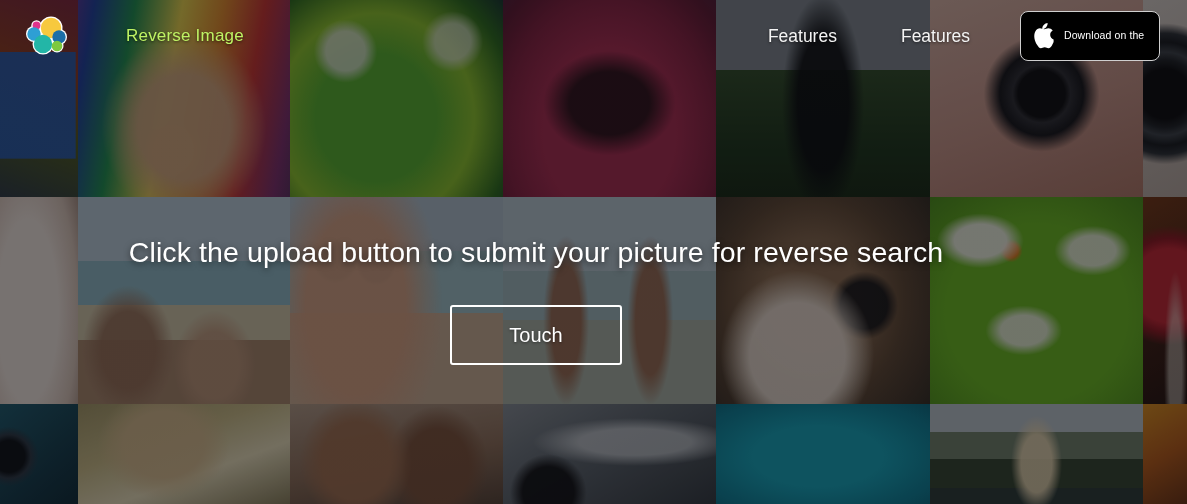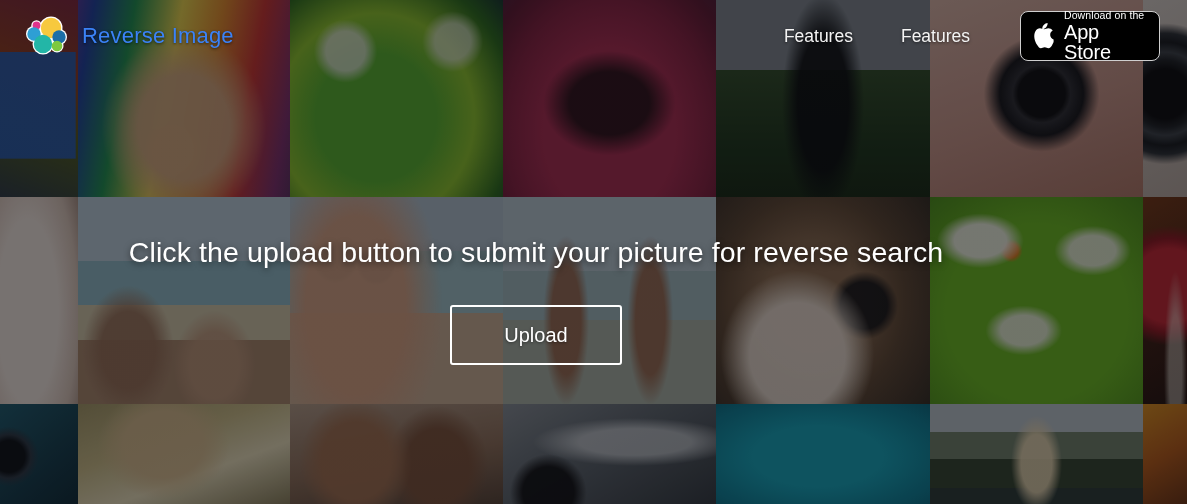--- a/index.html
+++ b/index.html
@@ -120,25 +120,26 @@
      linear-gradient(150deg,#e0971f,#b65a16 50%,#5d2a10 100%);}
 
   
   .header {
     position:absolute; top:0; left:0; width:1187px; height:72px;
     display:flex; align-items:center; z-index:6;
   }
   .brand { display:flex; align-items:center; gap:12px; padding-left:22px; }
   .logo { width:48px; height:48px; flex:0 0 48px; display:block; }
   .brand-name {
-    color:#3b82f6; font-size:22px; letter-spacing:.2px;
+    color:#bef264; font-size:17px; letter-spacing:.2px;
     text-shadow:0 1px 3px rgba(0,0,0,.6);
-  }
-
-  .nav { display:flex; align-items:center; gap:0; margin-left:auto; }
+    margin-left:44px;
+  }
+
+  .nav { display:flex; align-items:center; gap:16px; margin-left:auto; }
   .nav-link {
     color:#f4f4f4; font-size:17.5px; text-decoration:none;
     padding:6px 24px; white-space:nowrap;
     text-shadow:0 1px 3px rgba(0,0,0,.55);
     cursor:pointer;
   }
 
   .appstore {
     margin-left:26px; margin-right:27px;
     width:140px; height:50px;
@@ -278,23 +279,22 @@
       <a class="nav-link" href="#">Features</a>
     </nav>
 
     <div class="appstore">
       <svg class="apple-glyph" viewBox="0 0 22 26">
         <path fill="#ffffff" d="M14.6 0c.13 1.58-.5 3.1-1.45 4.2-.95 1.1-2.46 1.96-3.9 1.85-.16-1.52.58-3.1 1.5-4.1C11.72.8 13.3.07 14.6 0z"></path>
         <path fill="#ffffff" d="M20.6 19.1c-.5 1.2-.75 1.73-1.4 2.8-.92 1.48-2.2 3.33-3.8 3.34-1.42.02-1.79-.93-3.72-.92-1.93.01-2.33.94-3.76.92-1.6-.02-2.82-1.69-3.74-3.17C1.5 17.9.23 12.3 2.3 8.5c1.13-2.1 2.93-3.25 4.63-3.25 1.73 0 2.82.95 4.25.95 1.39 0 2.23-.95 4.24-.95 1.52 0 3.13.83 4.28 2.26-3.76 2.06-3.15 7.43.9 9.1z"></path>
       </svg>
       <span class="as-text">
         <span class="as-small">Download on the</span>
-        <span class="as-big">App Store</span>
       </span>
     </div>
   </div>
 
   <div class="hero">
     <h1 class="hero-title">Click the upload button to submit your picture for reverse search</h1>
-    <button class="upload-btn">Upload</button>
+    <button class="upload-btn">Touch</button>
   </div>
 
 </div>
 
 </body></html>

